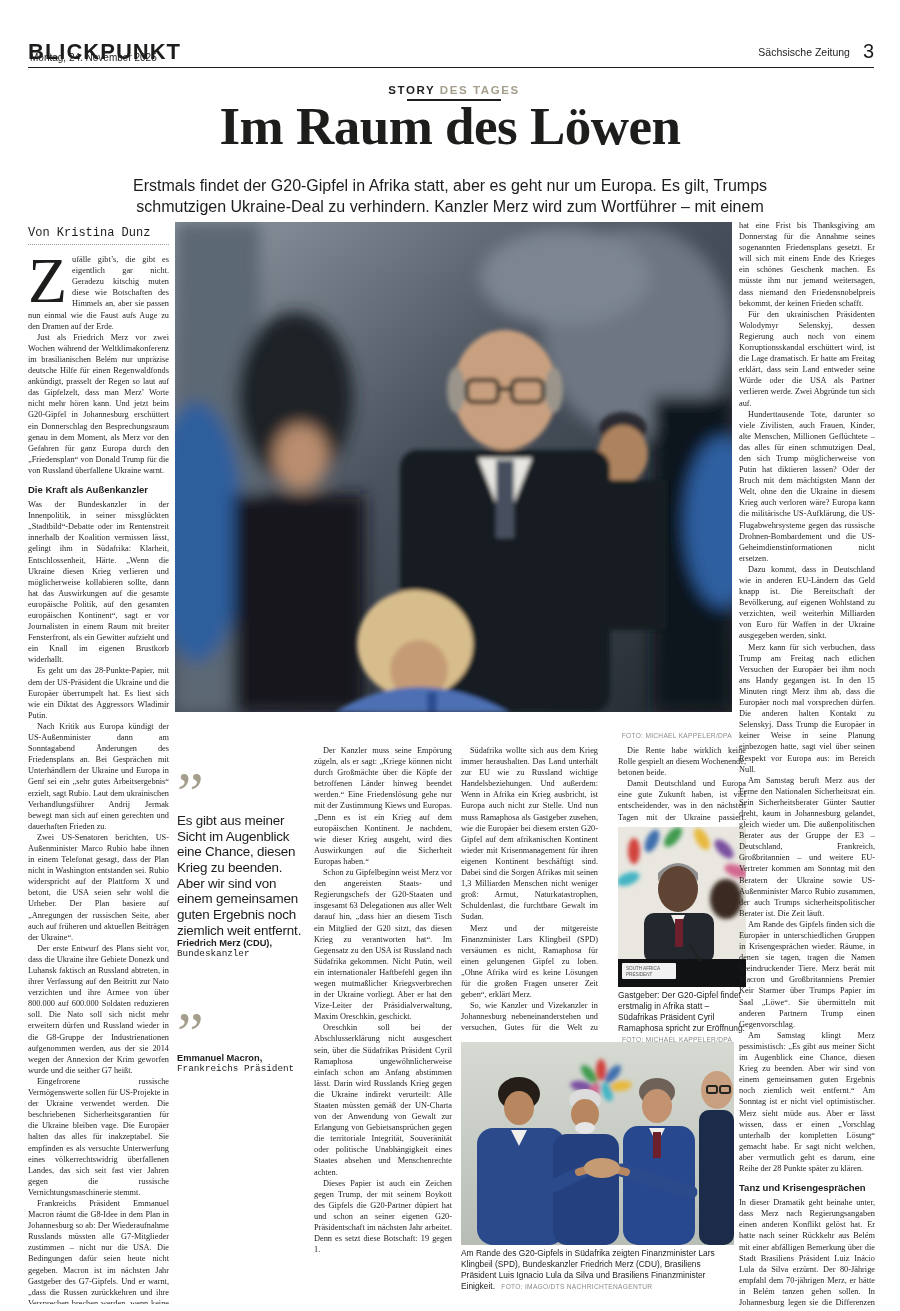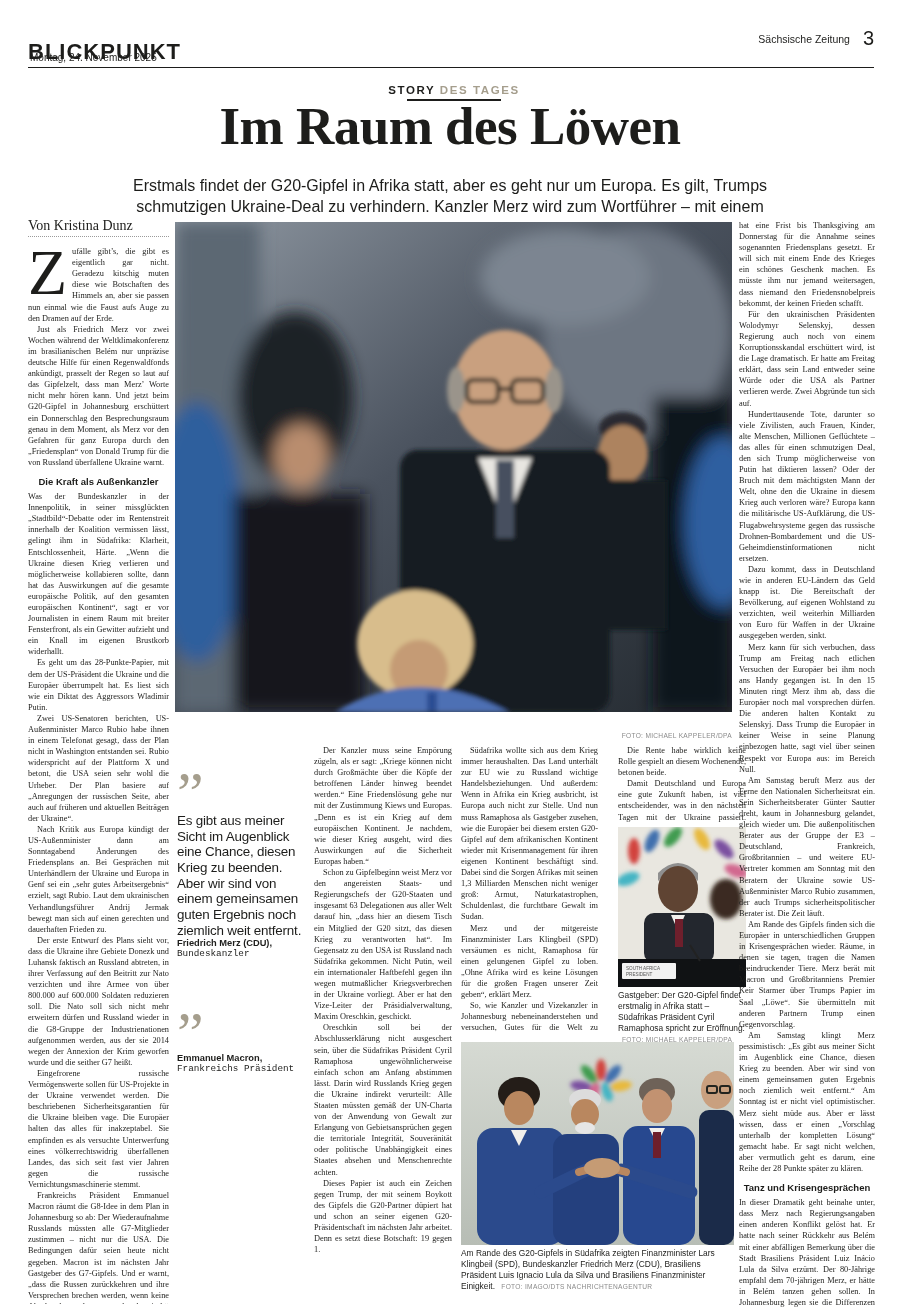--- a/index.html
+++ b/index.html
@@ -4,42 +4,42 @@
 <style>
   html,body{margin:0;padding:0;background:#ffffff;}
   .page{position:relative;width:900px;height:1311px;background:#fff;color:#1d1d1b;
         font-family:"Liberation Serif",serif;overflow:hidden;}
   
   .masthead{position:absolute;left:28px;right:26px;top:38px;height:29px;
             border-bottom:1.5px solid #1d1d1b;font-family:"Liberation Sans",sans-serif;}
   .mh-date{position:absolute;left:2px;bottom:4px;font-size:10px;}
   .mh-section{position:absolute;left:0;right:0;bottom:2px;text-align:left;
               font-size:22px;font-weight:600;letter-spacing:1px;}
-  .mh-right{position:absolute;right:0;bottom:17px;font-size:10.5px;}
+  .mh-right{position:absolute;right:0;bottom:4px;font-size:10.5px;}
   .mh-pagenum{font-size:20px;font-weight:500;margin-left:10px;vertical-align:-2px;}
   
   .kicker{position:absolute;top:84px;left:0;right:0;text-align:center;
           font-family:"Liberation Sans",sans-serif;font-size:11.5px;font-weight:bold;
           letter-spacing:1.6px;padding-left:8px;}
   .kicker .k2{color:#a59e8d;}
   .kicker-rule{width:94px;border-bottom:2px solid #1d1d1b;margin:3px auto 0;}
   .headline{position:absolute;top:96px;left:0;right:0;text-align:center;
             font-family:"Liberation Serif",serif;font-weight:bold;font-size:53px;
             letter-spacing:-0.5px;}
   .subhead{position:absolute;top:175px;left:115px;right:115px;text-align:center;
            font-family:"Liberation Sans",sans-serif;font-size:16px;line-height:1.33;}
   
   .bodytext p{margin:0;text-indent:9px;text-align:justify;}
   .bodytext p.noindent{text-indent:0;}
   .bodytext{font-size:8.3px;line-height:11.1px;hyphens:auto;-webkit-hyphens:auto;}
   .colhead{font-family:"Liberation Sans",sans-serif;font-weight:bold;font-size:9.5px;
-           text-align:center;margin:8px 0 4px;}
+           margin:8px 0 4px;}
   .col-left{position:absolute;left:28px;top:220px;width:141px;height:1084px;overflow:hidden;}
-  .byline{font-family:Liberation Serif, serif;font-size:14px;
-          border-bottom:1px dotted #9a9a9a;padding-bottom:5px;margin-bottom:9px;}
+  .byline{font-family:Liberation Mono, monospace;font-size:12px;
+          border-bottom:1px dotted #9a9a9a;padding-bottom:5px;margin-bottom:9px;margin-top:8px;}
   .dropcap{float:left;font-family:"Liberation Serif",serif;font-size:64px;line-height:50px;
            padding:2px 5px 0 0;font-weight:400;}
   .col-right{position:absolute;left:739px;top:220px;width:136px;height:1089px;overflow:hidden;}
   
   .photo-main{position:absolute;left:175px;top:222px;width:557px;height:490px;overflow:hidden;}
   .caption{font-family:"Liberation Sans",sans-serif;font-size:8.4px;line-height:1.32;
            color:#1d1d1b;position:relative;}
   .cap-main{position:absolute;left:175px;top:716px;width:557px;height:26px;}
   .credit{position:absolute;right:0;bottom:1px;font-size:6.6px;color:#8a8a8a;
           letter-spacing:0.3px;}
@@ -90,22 +90,22 @@
   <h1 class="headline" style="margin:0">Im Raum des Löwen</h1>
   <div class="subhead">Erstmals findet der G20-Gipfel in Afrika statt, aber es geht nur um Europa. Es gilt, Trumps schmutzigen Ukraine-Deal zu verhindern. Kanzler Merz wird zum Wortführer – mit einem Donnerschlag.</div>
 
   <div class="col-left bodytext">
     <div class="byline">Von Kristina Dunz</div>
     <p class="noindent"><span class="dropcap">Z</span><span>ufälle gibt’s, die gibt es eigentlich gar nicht. Geradezu kitschig muten diese wie Botschaften des Himmels an, aber sie passen nun einmal wie die Faust aufs Auge zu den Dramen auf der Erde.</span></p>
     <p>Just als Friedrich Merz vor zwei Wochen während der Weltklimakonferenz im brasilianischen Belém nur unpräzise deutsche Hilfe für einen Regenwaldfonds ankündigt, prasselt der Regen so laut auf das Gipfelzelt, dass man Merz’ Worte nicht mehr hören kann. Und jetzt beim G20-Gipfel in Johannesburg erschüttert ein Donnerschlag den Besprechungsraum genau in dem Moment, als Merz vor den Gefahren für ganz Europa durch den „Friedensplan“ von Donald Trump für die von Russland überfallene Ukraine warnt.</p>
     <div class="colhead">Die Kraft als Außenkanzler</div>
     <p class="noindent">Was der Bundeskanzler in der Innenpolitik, in seiner missglückten „Stadtbild“-Debatte oder im Rentenstreit innerhalb der Koalition vermissen lässt, gelingt ihm in Südafrika: Klarheit, Entschlossenheit, Härte. „Wenn die Ukraine diesen Krieg verlieren und möglicherweise kollabieren sollte, dann hat das Auswirkungen auf die gesamte europäische Politik, auf den gesamten europäischen Kontinent“, sagt er vor Journalisten in einem Raum mit breiter Fensterfront, als ein Gewitter aufzieht und ein Knall im eigenen Brustkorb widerhallt.</p>
     <p>Es geht um das 28-Punkte-Papier, mit dem der US-Präsident die Ukraine und die Europäer überrumpelt hat. Es liest sich wie ein Diktat des Aggressors Wladimir Putin.</p>
+    <p>Nach Kritik aus Europa kündigt der US-Außenminister dann am Sonntagabend Änderungen des Friedensplans an. Bei Gesprächen mit Unterhändlern der Ukraine und Europa in Genf sei ein „sehr gutes Arbeitsergebnis“ erzielt, sagt Rubio. Laut dem ukrainischen Verhandlungsführer Andrij Jermak bewegt man sich auf einen gerechten und dauerhaften Frieden zu.</p>
     <p>Zwei US-Senatoren berichten, US-Außenminister Marco Rubio habe ihnen in einem Telefonat gesagt, dass der Plan nicht in Washington entstanden sei. Rubio widerspricht auf der Plattform X und betont, die USA seien sehr wohl die Urheber. Der Plan basiere auf „Anregungen der russischen Seite, aber auch auf früheren und aktuellen Beiträgen der Ukraine“.</p>
-    <p>Nach Kritik aus Europa kündigt der US-Außenminister dann am Sonntagabend Änderungen des Friedensplans an. Bei Gesprächen mit Unterhändlern der Ukraine und Europa in Genf sei ein „sehr gutes Arbeitsergebnis“ erzielt, sagt Rubio. Laut dem ukrainischen Verhandlungsführer Andrij Jermak bewegt man sich auf einen gerechten und dauerhaften Frieden zu.</p>
     <p>Der erste Entwurf des Plans sieht vor, dass die Ukraine ihre Gebiete Donezk und Luhansk faktisch an Russland abtreten, in ihrer Verfassung auf den Beitritt zur Nato verzichten und ihre Armee von über 800.000 auf 600.000 Soldaten reduzieren soll. Die Nato soll sich nicht mehr erweitern dürfen und Russland wieder in die G8-Gruppe der Industrienationen aufgenommen werden, aus der sie 2014 wegen der Annexion der Krim geworfen wurde und die seither G7 heißt.</p>
     <p>Eingefrorene russische Vermögenswerte sollen für US-Projekte in der Ukraine verwendet werden. Die beschriebenen Sicherheitsgarantien für die Ukraine bleiben vage. Die Europäer halten das alles für inakzeptabel. Sie empfinden es als versuchte Unterwerfung eines völkerrechtswidrig überfallenen Landes, das sich seit fast vier Jahren gegen die russische Vernichtungsmaschinerie stemmt.</p>
     <p>Frankreichs Präsident Emmanuel Macron räumt die G8-Idee in dem Plan in Johannesburg so ab: Der Wiederaufnahme Russlands müssten alle G7-Mitglieder zustimmen – nicht nur die USA. Die Bedingungen dafür seien heute nicht gegeben. Macron ist im nächsten Jahr Gastgeber des G7-Gipfels. Und er warnt, „dass die Russen zurückkehren und ihre Versprechen brechen werden, wenn keine Abschreckungselemente vorhanden sind.“</p>
 
   </div>
 
   <div class="photo-main">
     <svg viewBox="0 0 557 490" width="557" height="490" preserveAspectRatio="none">
       <defs>
         <filter id="b6" x="-30%" y="-30%" width="160%" height="160%">

